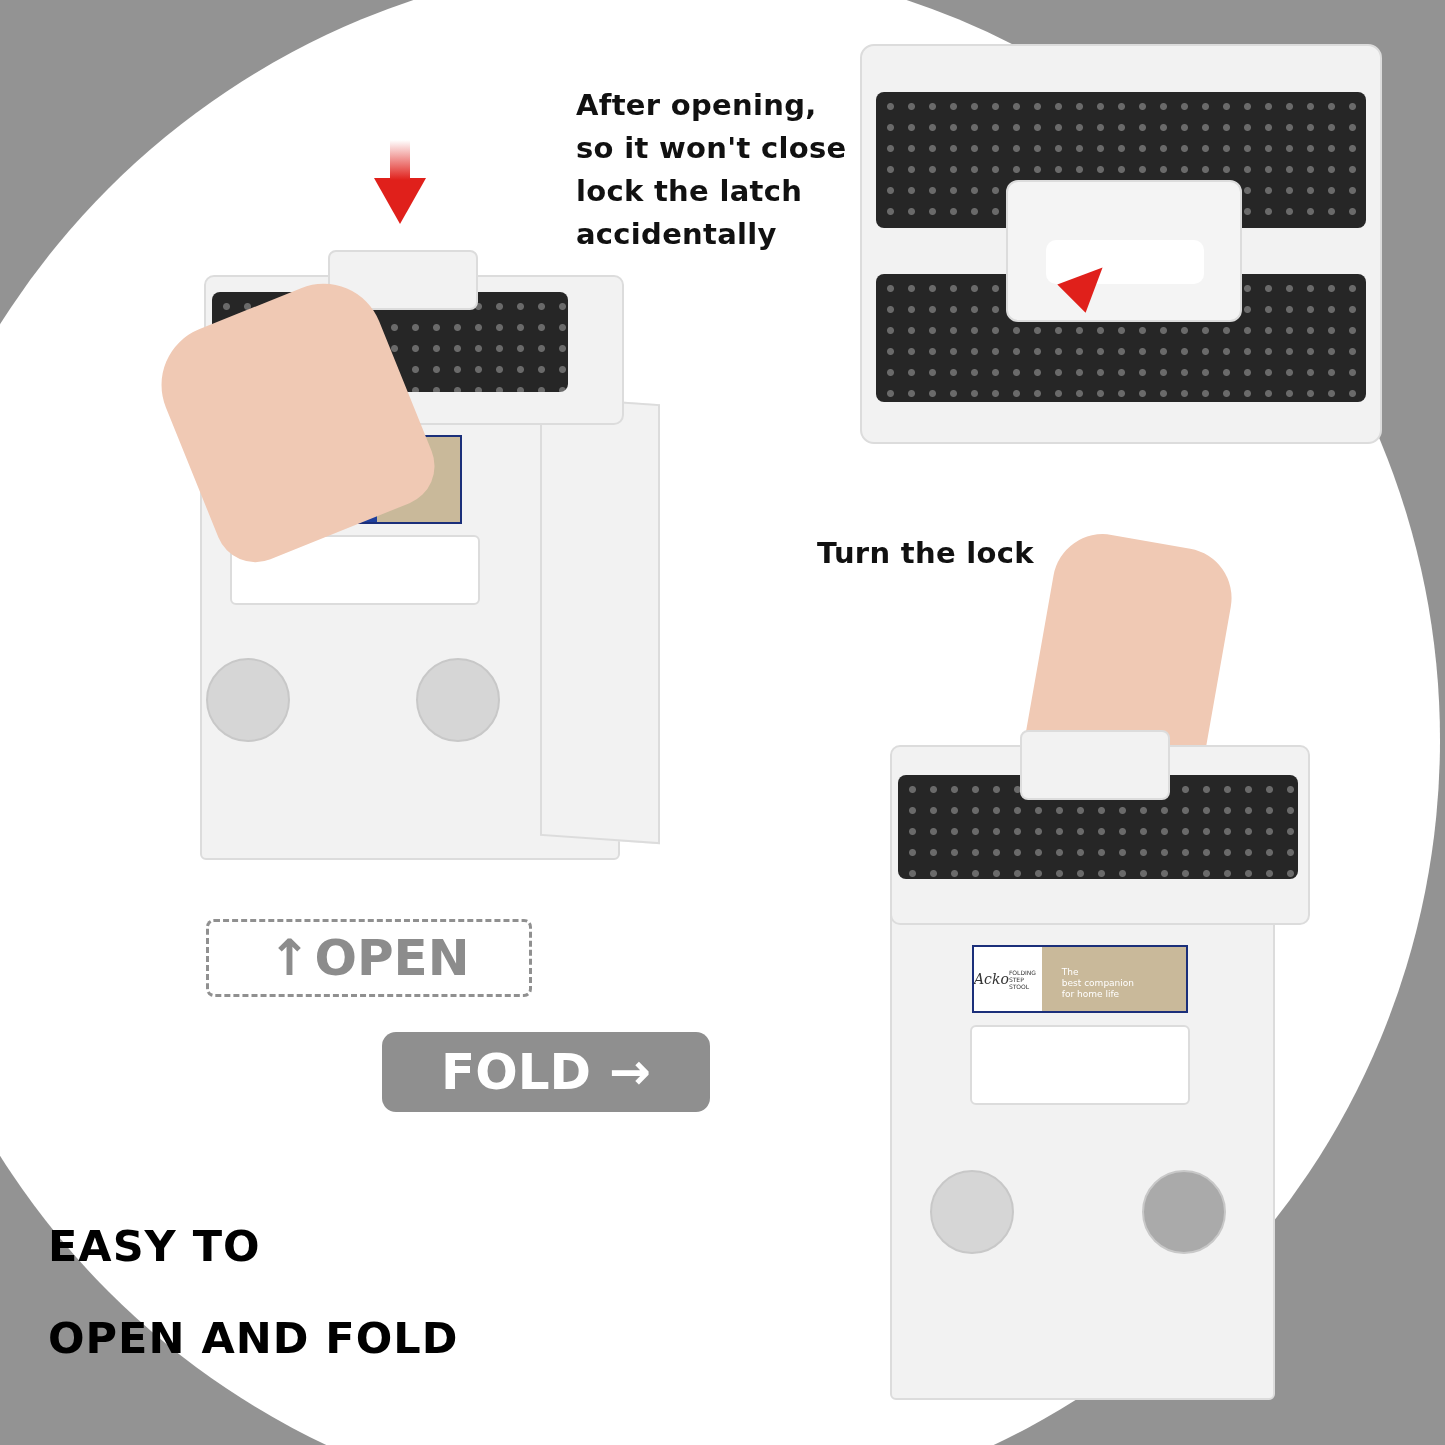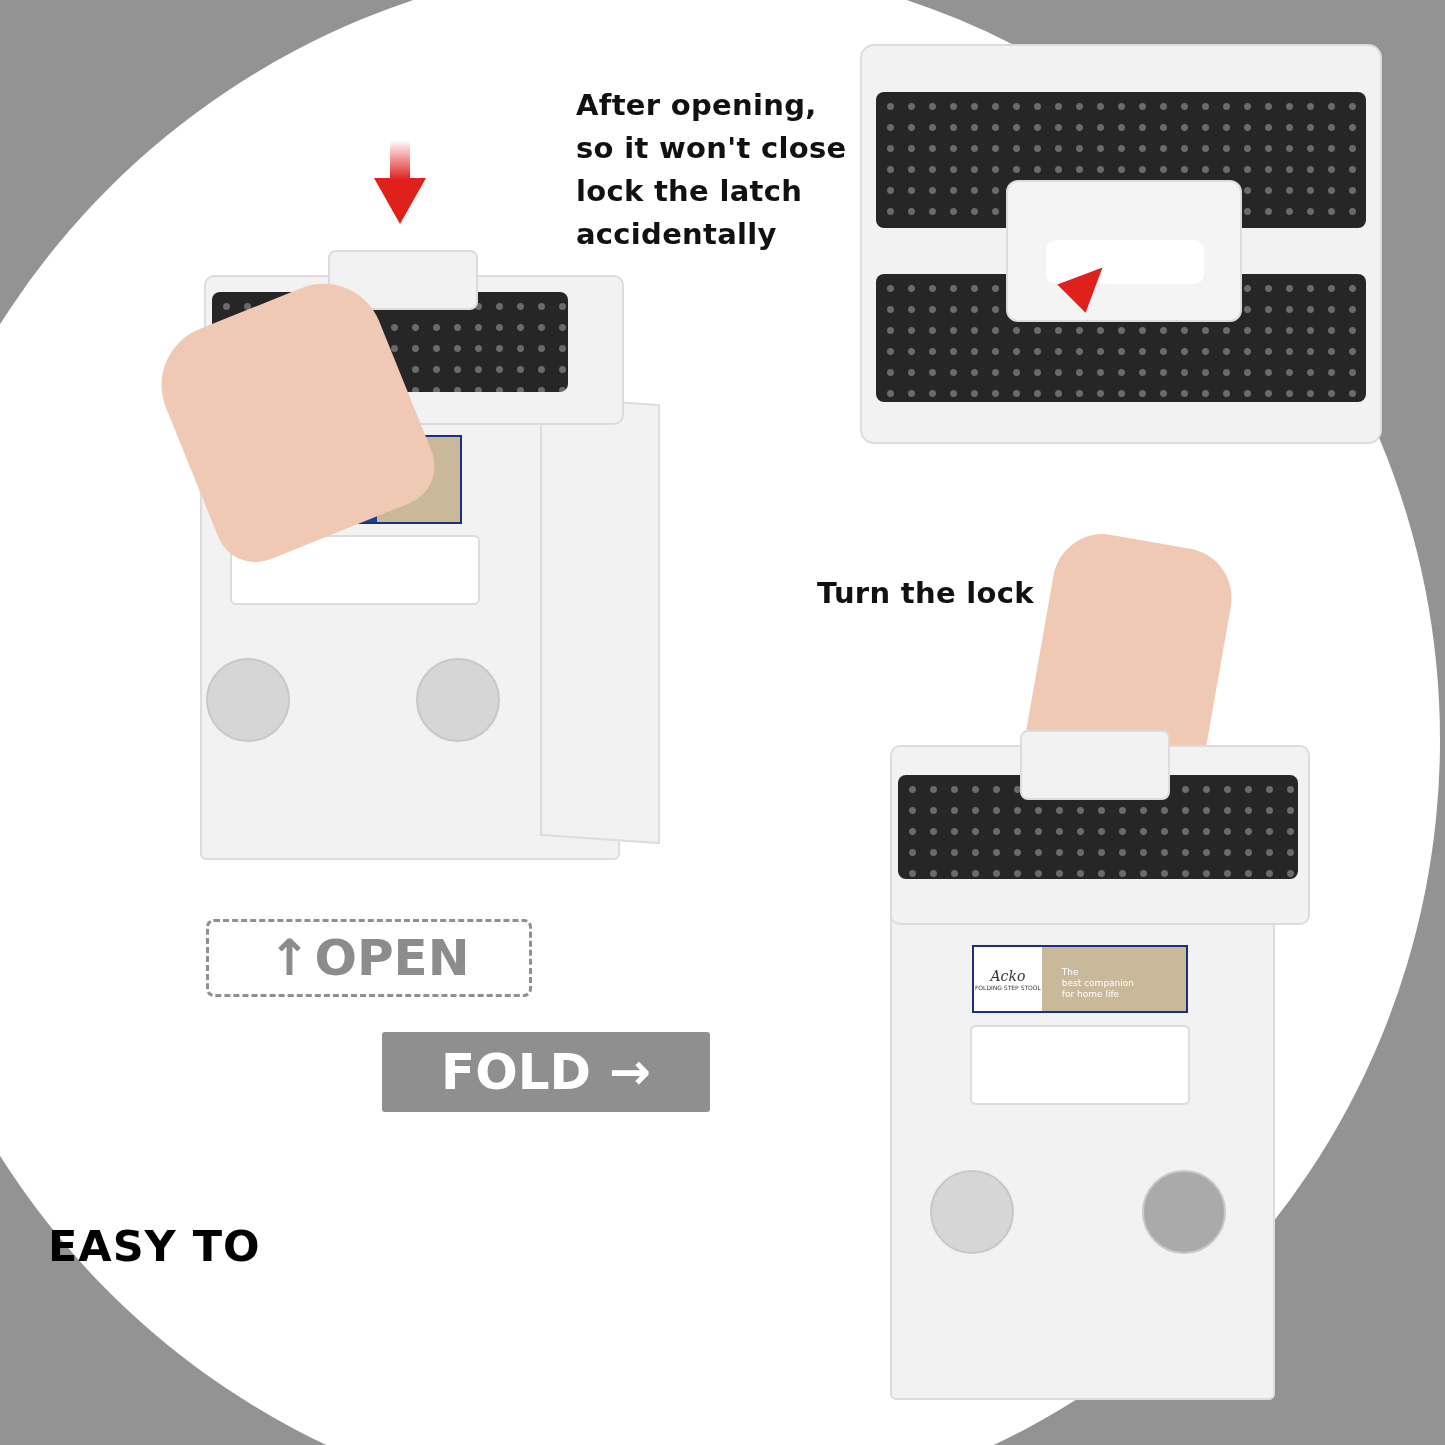--- a/index.html
+++ b/index.html
@@ -1,35 +1,35 @@
 <!DOCTYPE html>
 <html><head>
 <meta charset="utf-8">
 <style>
   html,body{margin:0;padding:0;}
   body{width:1445px;height:1445px;position:relative;overflow:hidden;background:#939393;font-family:"DejaVu Sans","Liberation Sans",sans-serif;}
   .white-circle{position:absolute;left:-120px;top:-40px;width:1560px;height:1560px;border-radius:50%;background:#ffffff;}
   .caption{position:absolute;font-weight:bold;color:#111;line-height:43px;font-size:29px;letter-spacing:0.3px;}
   .cap-top{left:576px;top:84px;}
-  .cap-mid{left:817px;top:572px;}
+  .cap-mid{left:817px;top:532px;}
   .cap-line{display:block;white-space:nowrap;}
   .headline{position:absolute;left:48px;top:1200px;font-weight:bold;color:#000;font-size:43px;line-height:92px;letter-spacing:1px;}
   .open-badge{position:absolute;left:206px;top:919px;width:326px;height:78px;border:3px dashed #909090;border-radius:8px;box-sizing:border-box;display:flex;align-items:center;justify-content:center;color:#8c8c8c;font-weight:bold;font-size:50px;}
-  .fold-badge{position:absolute;left:382px;top:1032px;width:328px;height:80px;background:#8f8f8f;border-radius:3px;display:flex;align-items:center;justify-content:center;color:#fff;font-weight:bold;font-size:50px;gap:18px;}
+  .fold-badge{position:absolute;left:382px;top:1032px;width:328px;height:80px;background:#8f8f8f;border-radius:14px;display:flex;align-items:center;justify-content:center;color:#fff;font-weight:bold;font-size:50px;gap:18px;}
   .arrow-up{display:inline-block;margin-right:4px;}
   
   .stool{position:absolute;}
   .plastic{background:#f2f2f2;border:2px solid #dcdcdc;box-sizing:border-box;}
   .mat{background:#262626;position:absolute;border-radius:8px;
        background-image:radial-gradient(circle,#6a6a6a 0 3px,transparent 4px);background-size:21px 21px;background-position:4px 4px;}
   .hand{position:absolute;background:#f0c9b4;border-radius:40px;}
   .red-arrow{position:absolute;width:0;height:0;}
   .hole{position:absolute;border-radius:50%;background:#d6d6d6;border:2px solid #c8c8c8;}
   .label-sticker{position:absolute;background:linear-gradient(90deg,#1f3f9c 0 30%,#c9b99a 30%);border:2px solid #1b2f7a;display:flex;overflow:hidden;}
-  .label-logo{background:#fff;color:#333;font-size:9px;display:flex;flex-direction:column;justify-content:center;align-items:center;width:32%;}
+  .label-logo{background:#fff;color:#333;font-size:9px;display:flex;justify-content:center;align-items:center;width:32%;}
   .label-text{color:#fff;font-size:9px;padding:20px;line-height:11px;}
 </style>
 </head>
 <body>
 
 <div class="white-circle"></div>
 
 <div class="stool plastic" style="left:860px;top:44px;width:522px;height:400px;border-radius:14px;">
   <div class="mat" style="left:14px;top:46px;width:490px;height:136px;"></div>
   <div class="mat" style="left:14px;top:228px;width:490px;height:128px;"></div>
@@ -92,13 +92,14 @@
     <div class="label-text">
       <div>The</div>
       <div>best companion</div>
       <div>for home life</div>
     </div>
   </div>
 </div>
 
 <div class="headline">
   <div>EASY TO</div>
+  <div>OPEN AND FOLD</div>
 </div>
 
 </body></html>

